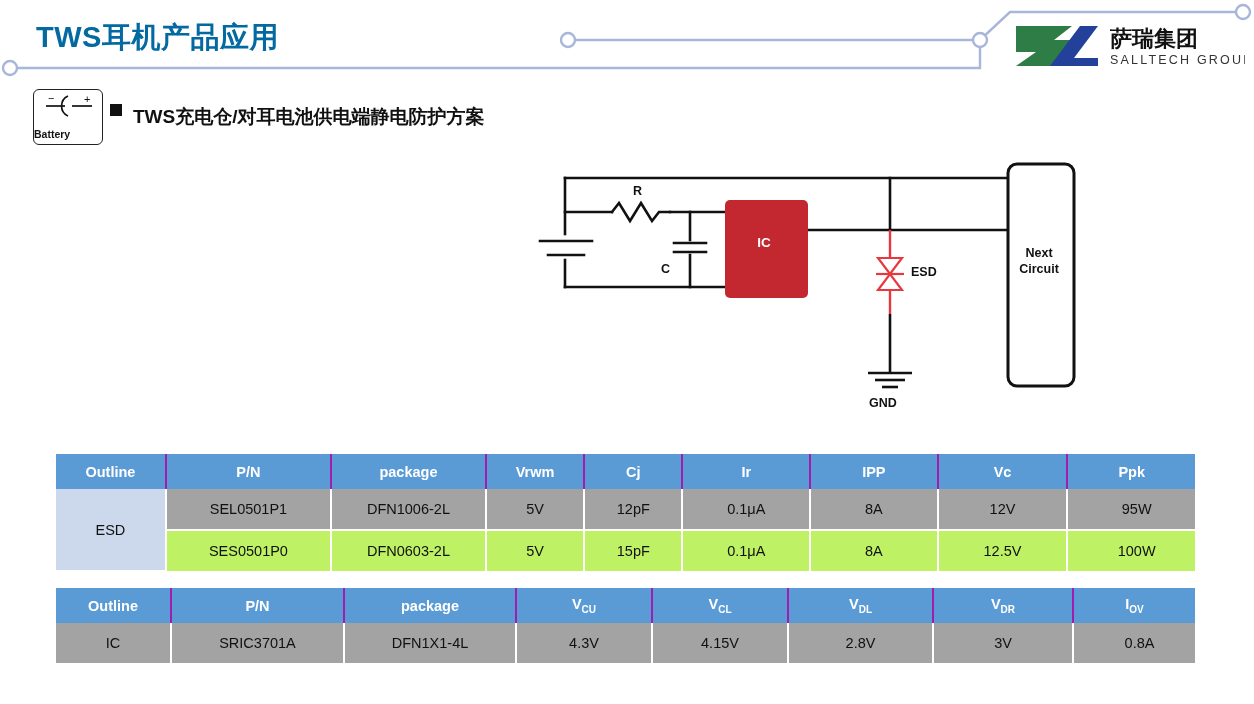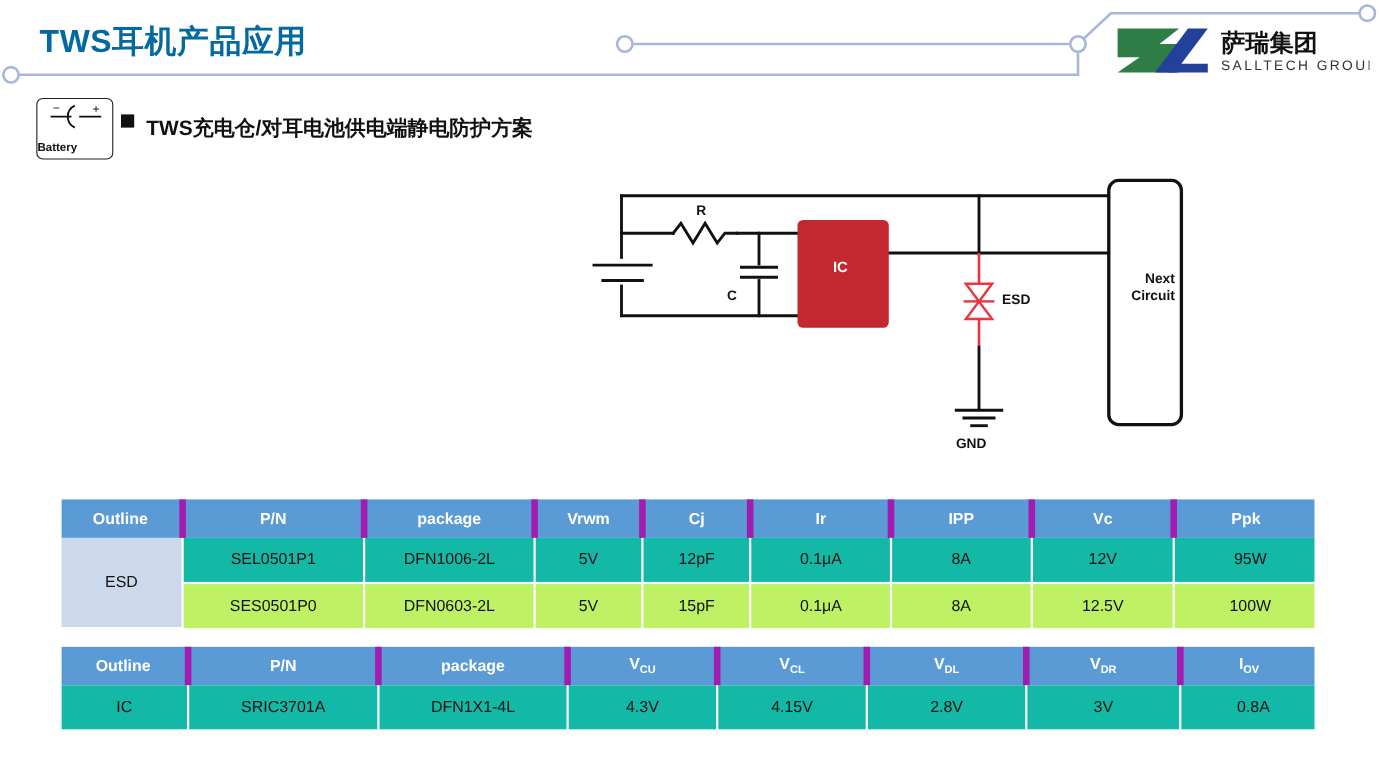--- a/index.html
+++ b/index.html
@@ -105,55 +105,55 @@
   .circuit-text {
     position: absolute;
     font-size: 12.5px;
     font-weight: bold;
     color: #111;
   }
   #label-R { left: 633px; top: 184px; }
   #label-C { left: 661px; top: 262px; }
   #label-ESD { left: 911px; top: 265px; }
   #label-GND { left: 869px; top: 396px; }
-  #label-next { left: 1010px; top: 246px; width: 58px; text-align: right; line-height: 1.25; }
+  #label-next { left: 1010px; top: 246px; width: 58px; text-align: center; line-height: 1.25; }
 
   
   .data-table {
     position: absolute;
     border-collapse: collapse;
     table-layout: fixed;
   }
   #table-esd { left: 56px; top: 454px; width: 1139px; }
   #table-ic  { left: 56px; top: 588px; width: 1139px; }
 
   .data-table th {
     background: #5B9BD5;
     color: #ffffff;
     font-size: 14.5px;
     font-weight: bold;
     height: 35px;
-    border-right: 6px solid #a21caf;
+    border-right: 2px solid #a21caf;
     text-align: center;
     padding: 0;
   }
   .data-table th:last-child { border-right: none; }
   .data-table td {
     font-size: 14.5px;
     color: #111;
     text-align: center;
     height: 40px;
     border-right: 2px solid #ffffff;
     border-bottom: 2px solid #ffffff;
     padding: 0;
     font-weight: normal;
   }
   .data-table td:last-child { border-right: none; padding-left: 10px; }
   .data-table tr:last-child td { border-bottom: none; }
-  .row-a td { background: #14b8a6; }
+  .row-a td { background: #a3a3a3; }
   .row-b td { background: #bef264; }
   .cell-span { background: #CCD9EC !important; }
   .sub { font-size: 10px; vertical-align: sub; }
 </style>
 </head>
 <body>
 
 <svg id="deco-trace" viewBox="0 0 1254 90" xmlns="http://www.w3.org/2000/svg">
   <g stroke="#A8B6DA" stroke-width="2.4" fill="none">
     <path d="M 10 68 L 980 68 L 980 40"></path>

